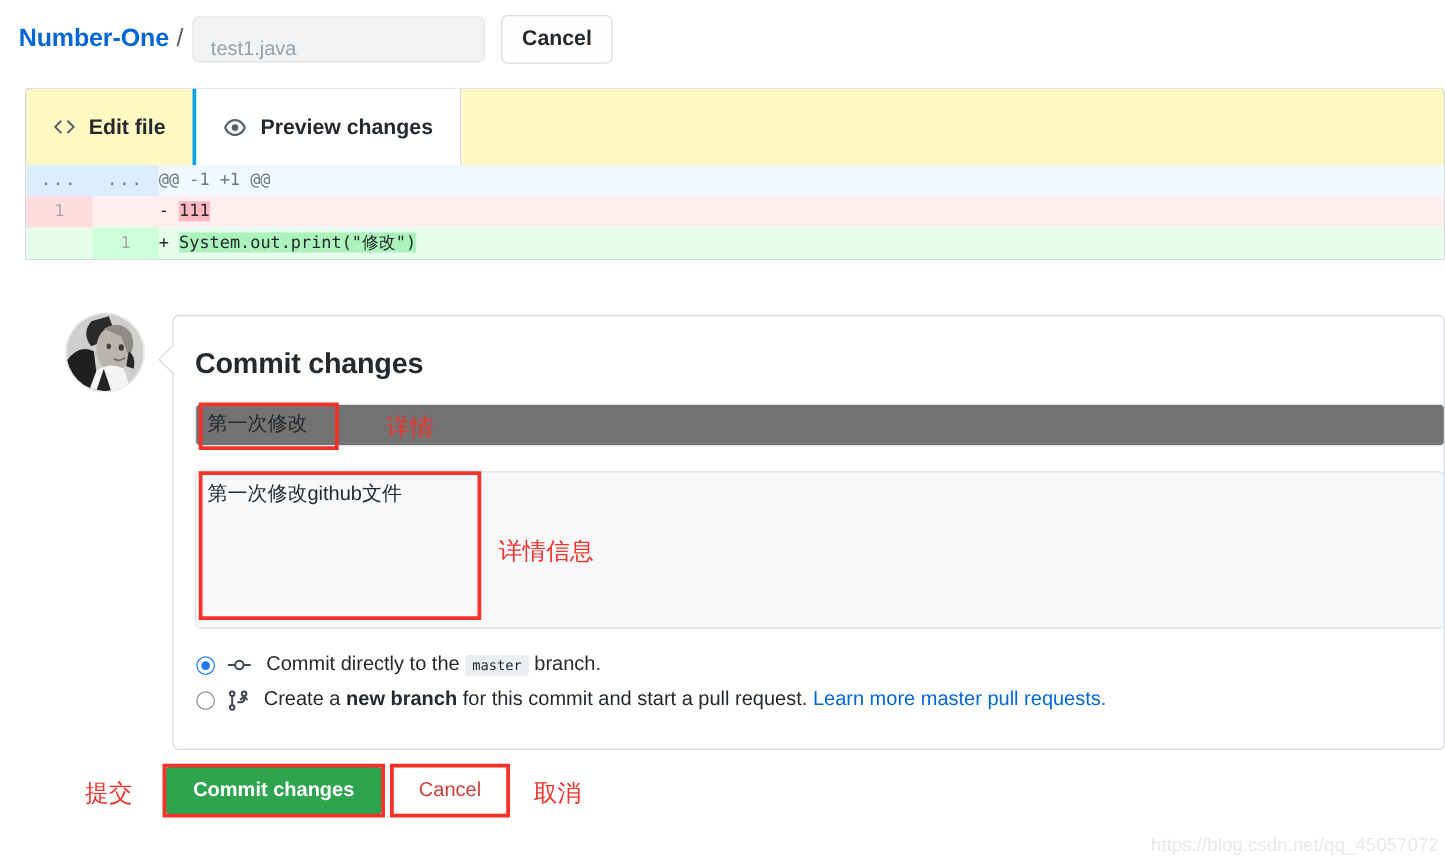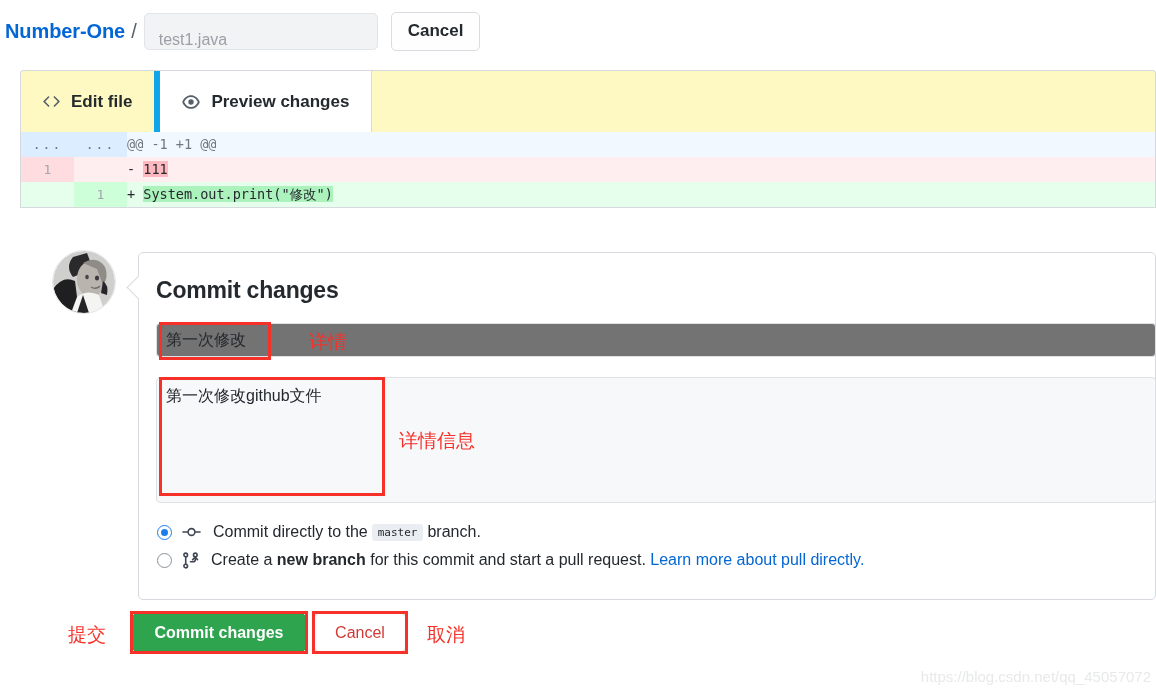--- a/index.html
+++ b/index.html
@@ -17,21 +17,21 @@
   }
 
   
   .header {
     position: absolute;
     left: 0; top: 0;
     width: 1156px;
     height: 62px;
     display: flex;
     align-items: center;
-    padding-left: 5px;
+    padding-left: 15px;
     box-sizing: border-box;
   }
   .repo-link {
     font-size: 20px;
     font-weight: bold;
     color: #0366d6;
     letter-spacing: -0.1px;
     cursor: pointer;
     text-decoration: none;
   }
@@ -92,21 +92,21 @@
     font-size: 17px;
     font-weight: bold;
     color: #24292e;
     cursor: pointer;
     box-sizing: border-box;
     border-right: 1px solid #d6dade;
     background: transparent;
   }
   .tab.active {
     background: #ffffff;
-    border-left: 6px solid #0ea5e9;
+    border-left: 3px solid #0ea5e9;
     margin-left: -1px;
     text-align: right;
   }
   .tab .tab-icon {
     display: inline-flex;
     align-items: center;
     color: #57606a;
   }
   .tab-filler {
     flex: 1;
@@ -443,21 +443,21 @@
     <span class="branch-icon">
       <svg width="17" height="17" viewBox="0 0 16 16" fill="none" stroke="currentColor" stroke-width="1.5" aria-hidden="true">
         <circle cx="3.5" cy="2.8" r="1.7"></circle>
         <circle cx="3.5" cy="13.2" r="1.7"></circle>
         <circle cx="12.5" cy="2.8" r="1.7"></circle>
         <path d="M3.5 4.6 L3.5 11.4" stroke-linecap="round"></path>
         <path d="M12.5 4.6 L12.5 7.2 Q12.5 9.2 10 9.2 L8 9.2" stroke-linecap="round"></path>
         <path d="M10 7.2 L12.4 4.9 L14.6 7.2" stroke-linecap="round" stroke-linejoin="round" fill="none"></path>
       </svg>
     </span>
-    <span>Create a</span>&nbsp;<span class="bold">new branch</span>&nbsp;<span>for this commit and start a pull request.</span>&nbsp;<span class="link">Learn more about pull directly.</span>
+    <span>Create a</span>&nbsp;<span class="bold">new branch</span>&nbsp;<span>for this commit and start a pull request.</span>&nbsp;<span class="link">Learn more master pull requests.</span>
   </div>
 </div>
 
 <div class="commit-btn">Commit changes</div>
 <div class="cancel-btn">Cancel</div>
 
 <div class="anno-box" style="left:159px; top:322px; width:112px; height:38px;"></div>
 <div class="anno-box" style="left:159px; top:377px; width:226px; height:119px;"></div>
 <div class="anno-box" style="left:130px; top:611px; width:178px; height:43px;"></div>
 <div class="anno-box" style="left:312px; top:611px; width:96px; height:43px;"></div>

